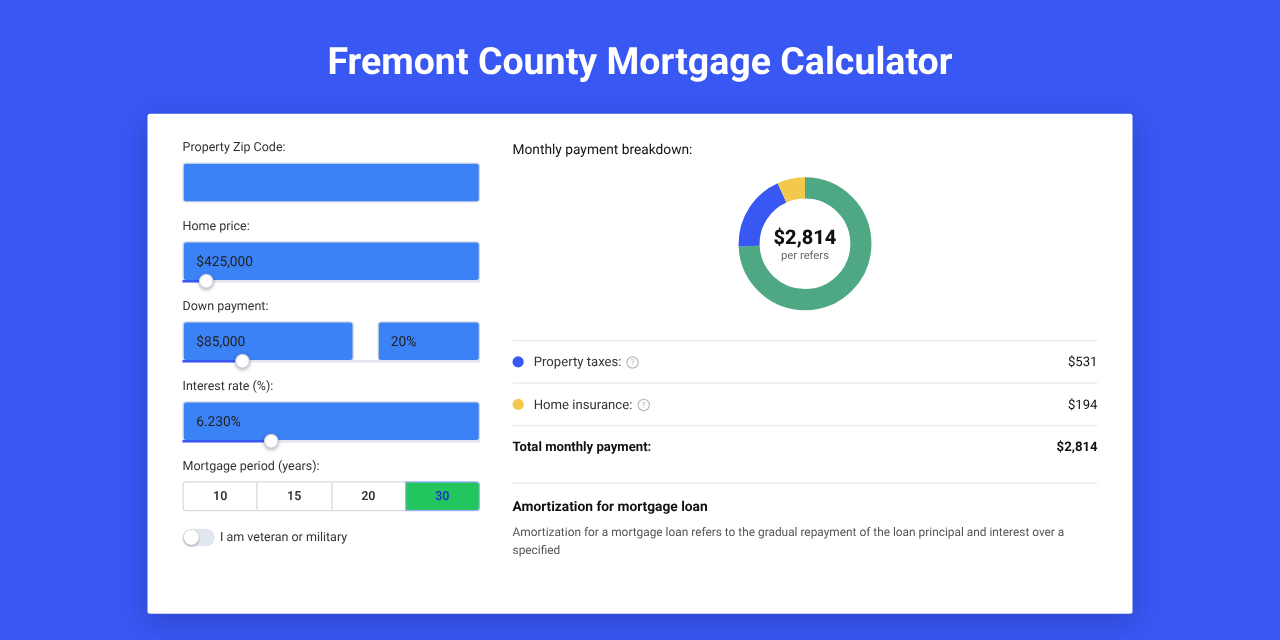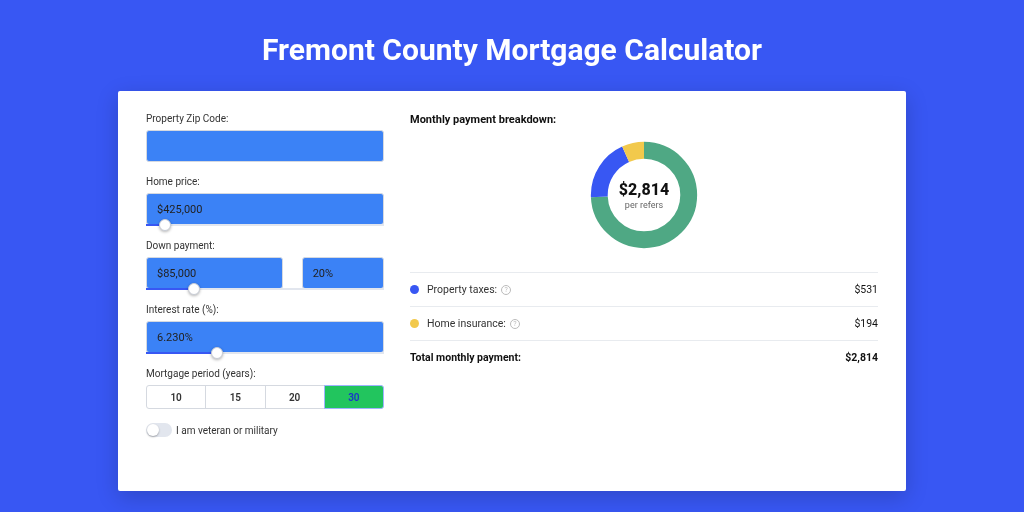--- a/index.html
+++ b/index.html
@@ -19,21 +19,21 @@
 .row-2 .text-input:last-child{flex:1}
 .periods{display:flex;gap:0}
 .period-btn{flex:1;height:24px;font-size:10px;font-weight:600;color:#333;background:#fff;border:1px solid #d5d9e0;margin-left:-1px;cursor:pointer}
 .period-btn:first-child{margin-left:0;border-radius:3px 0 0 3px}
 .period-btn:last-child{border-radius:0 3px 3px 0}
 .period-btn.active{background:#22c55e;border-color:#9fb3ff;color:#1a36c9;position:relative;z-index:1}
 .toggle-row{display:flex;align-items:center;gap:4px;margin-top:10px}
 .toggle{width:26px;height:14px;border-radius:7px;background:#e2e6ee;position:relative}
 .toggle-knob{position:absolute;left:1px;top:1px;width:12px;height:12px;border-radius:50%;background:#fff;box-shadow:0 1px 2px rgba(0,0,0,.3)}
 .toggle-label{font-size:10px;color:#333}
-.rtitle{font-size:11px;font-weight:700;color:#111;margin-bottom:10px}
+.rtitle{font-size:11px;font-weight:400;color:#111;margin-bottom:10px}
 .donut-wrap{display:flex;justify-content:center;margin:6px 0 18px}
 .donut{position:relative;width:118px;height:118px}
 .donut svg{width:118px;height:118px;transform:rotate(-90deg)}
 .donut-center{position:absolute;inset:0;display:flex;flex-direction:column;align-items:center;justify-content:center}
 .donut-amount{font-size:16px;font-weight:800;color:#111}
 .donut-sub{font-size:9px;color:#666;margin-top:1px}
 .brow{display:flex;align-items:center;padding:8px 0;font-size:10.5px;color:#333}
 .dot{width:9px;height:9px;border-radius:50%;margin-right:8px}
 .dot.g{background:#4fa884}
 .dot.b{background:#3857f3}
@@ -143,15 +143,19 @@
           <span class="val">$194</span>
         </div>
       </div>
 
     <div class="hr"></div>
     <div class="total-row">
       <span>Total monthly payment:</span>
       <span class="val">$2,814</span>
     </div>
 
+    <div class="amort">
+      <div class="amort-title">Amortization for mortgage loan</div>
+      <div class="amort-text">Amortization for a mortgage loan refers to the gradual repayment of the loan principal and interest over a specified</div>
+    </div>
   </div>
 
 </div>
 
 </body></html>

